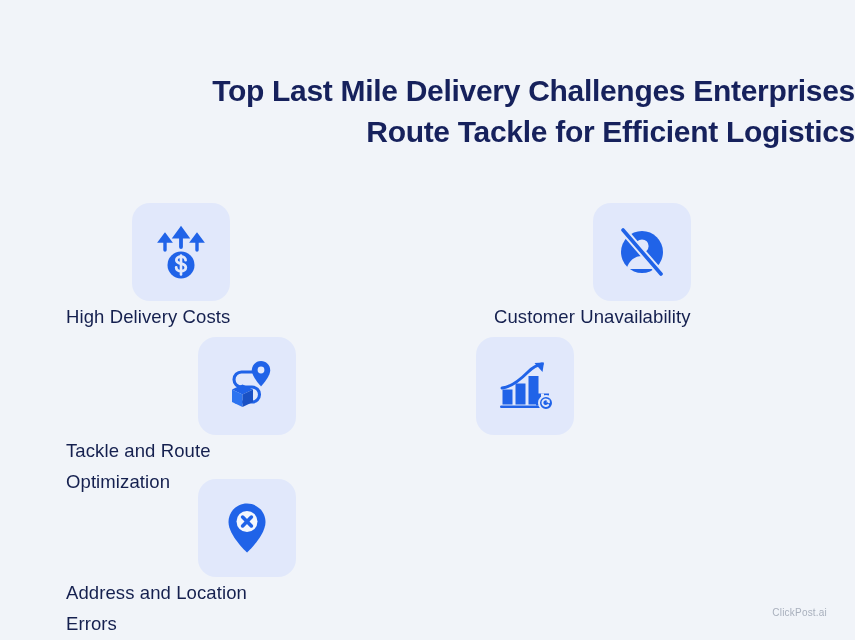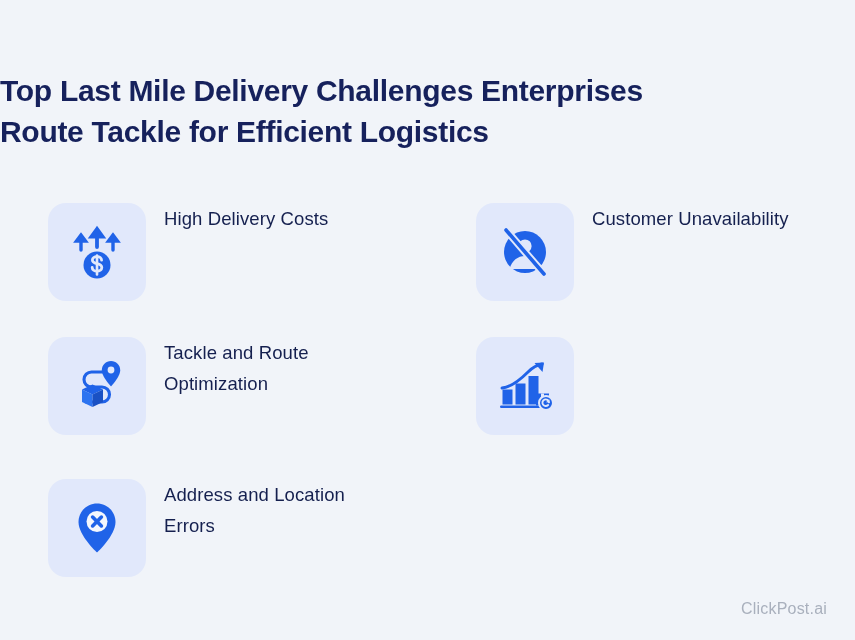--- a/index.html
+++ b/index.html
@@ -19,42 +19,43 @@
     height: 640px;
     box-sizing: border-box;
   }
 
   
   .title-block {
     position: absolute;
     left: 0;
     top: 70px;
     width: 855px;
-    text-align: left;
+    text-align: right;
   }
   .title-line {
     display: block;
     color: #16215c;
     font-size: 30px;
     font-weight: bold;
     letter-spacing: -0.3px;
     line-height: 41px;
   }
 
   
   .items-grid {
     position: absolute;
     left: 48px;
     top: 203px;
     width: 760px;
   }
   .item-row {
     position: absolute;
     display: flex;
-    align-items: flex-start;
+    align-items: flex-end;
+    flex-direction: column;
   }
   .col-left  { left: 0px; }
   .col-right { left: 428px; }
   .row-1 { top: 0px; }
   .row-2 { top: 134px; }
   .row-3 { top: 276px; }
 
   .icon-card {
     width: 98px;
     height: 98px;
@@ -78,21 +79,21 @@
     max-width: 230px;
     letter-spacing: 0.1px;
   }
 
   
   .watermark {
     position: absolute;
     right: 28px;
     bottom: 22px;
     color: #a9b0bd;
-    font-size: 16px;
+    font-size: 10px;
     letter-spacing: 0.2px;
   }
 </style>
 </head>
 <body>
 
 <div class="infographic">
 
   <div class="title-block">
     <span class="title-line">Top Last Mile Delivery Challenges Enterprises</span>

